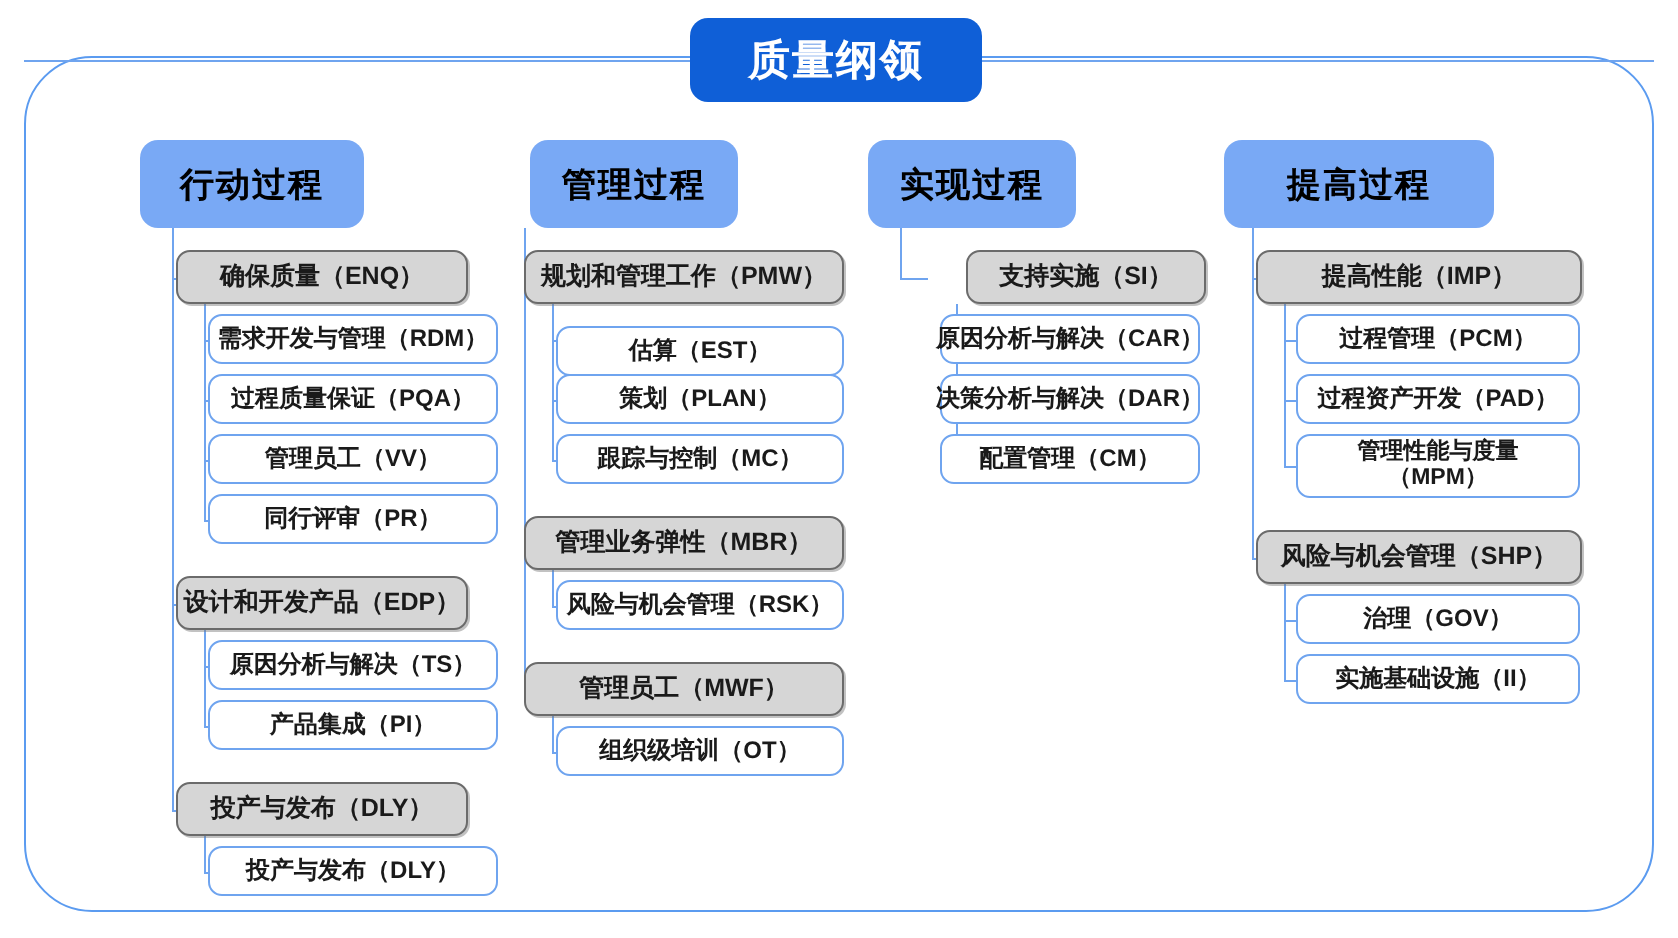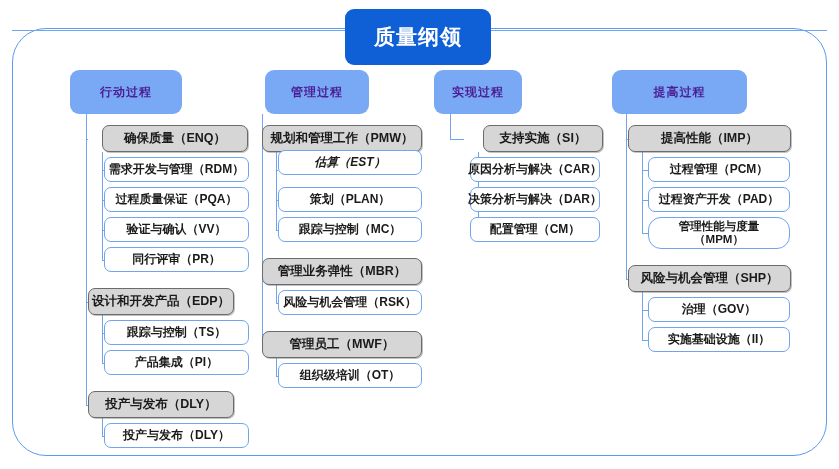--- a/index.html
+++ b/index.html
@@ -27,21 +27,21 @@
     width: 815px; height: 428px;
     border: 1.4px solid #5b9bf0;
     border-radius: 34px;
     background: transparent;
   }
 
   
   .root-title {
     position: absolute;
     left: 345px; top: 9px;
-    width: 146px; height: 56px;
+    width: 146px; height: 42px;
     background: #0f5fd7;
     border-radius: 9px;
     display: flex;
     align-items: center;
     justify-content: center;
     color: #ffffff;
     font-size: 21px;
     font-weight: bold;
     letter-spacing: 1px;
     z-index: 5;
@@ -49,22 +49,22 @@
 
   
   .col-header {
     position: absolute;
     height: 44px;
     background: #79a9f5;
     border-radius: 9px;
     display: flex;
     align-items: center;
     justify-content: center;
-    color: #4c1d95;
-    font-size: 12px;
+    color: #000000;
+    font-size: 17px;
     font-weight: bold;
     letter-spacing: 1px;
     z-index: 4;
   }
 
   
   .group-box {
     position: absolute;
     height: 27px;
     background: #d6d6d6;
@@ -125,84 +125,84 @@
 <body>
 
 <div id="canvas">
 
   <div class="outer-frame"></div>
 
   <div class="root-title">质量纲领</div>
 
   <div id="nodes">
       <div class="col-header" style="left: 70px; top: 70px; width: 112px;">行动过程</div>
-      <div class="group-box" style="left: 102px; top: 125px; width: 146px;">确保质量（ENQ）</div>
+      <div class="group-box" style="left: 88px; top: 125px; width: 146px;">确保质量（ENQ）</div>
       <div class="hline" style="left: 86px; top: 138.5px; width: 2px;"></div>
       <div class="leaf-box" style="left: 104px; top: 157px; width: 145px;">需求开发与管理（RDM）</div>
       <div class="hline" style="left: 102px; top: 169.5px; width: 2px;"></div>
       <div class="leaf-box" style="left: 104px; top: 187px; width: 145px;">过程质量保证（PQA）</div>
       <div class="hline" style="left: 102px; top: 199.5px; width: 2px;"></div>
-      <div class="leaf-box" style="left: 104px; top: 217px; width: 145px;">验证与确认（VV）</div>
+      <div class="leaf-box" style="left: 104px; top: 217px; width: 145px;">管理员工（VV）</div>
       <div class="hline" style="left: 102px; top: 229.5px; width: 2px;"></div>
       <div class="leaf-box" style="left: 104px; top: 247px; width: 145px;">同行评审（PR）</div>
       <div class="hline" style="left: 102px; top: 259.5px; width: 2px;"></div>
       <div class="vline" style="left: 102px; top: 152px; height: 107.5px;"></div>
       <div class="group-box" style="left: 88px; top: 288px; width: 146px;">设计和开发产品（EDP）</div>
       <div class="hline" style="left: 86px; top: 301.5px; width: 2px;"></div>
-      <div class="leaf-box" style="left: 104px; top: 320px; width: 145px;">跟踪与控制（TS）</div>
+      <div class="leaf-box" style="left: 104px; top: 320px; width: 145px;">原因分析与解决（TS）</div>
       <div class="hline" style="left: 102px; top: 332.5px; width: 2px;"></div>
       <div class="leaf-box" style="left: 104px; top: 350px; width: 145px;">产品集成（PI）</div>
       <div class="hline" style="left: 102px; top: 362.5px; width: 2px;"></div>
       <div class="vline" style="left: 102px; top: 315px; height: 47.5px;"></div>
       <div class="group-box" style="left: 88px; top: 391px; width: 146px;">投产与发布（DLY）</div>
       <div class="hline" style="left: 86px; top: 404.5px; width: 2px;"></div>
       <div class="leaf-box" style="left: 104px; top: 423px; width: 145px;">投产与发布（DLY）</div>
       <div class="hline" style="left: 102px; top: 435.5px; width: 2px;"></div>
       <div class="vline" style="left: 102px; top: 418px; height: 17.5px;"></div>
       <div class="vline" style="left: 86px; top: 114px; height: 290.5px;"></div>
       <div class="col-header" style="left: 246px; top: 70px; width: 104px; margin-left: 19px;">管理过程</div>
       <div class="group-box" style="left: 262px; top: 125px; width: 160px;">规划和管理工作（PMW）</div>
       <div class="hline" style="left: 262px; top: 138.5px; width: 0px;"></div>
-      <div class="leaf-box" style="left: 278px; top: 150px; width: 144px; font-style: italic;">估算（EST）</div>
+      <div class="leaf-box" style="left: 278px; top: 163px; width: 144px;">估算（EST）</div>
       <div class="hline" style="left: 276px; top: 169.5px; width: 2px;"></div>
       <div class="leaf-box" style="left: 278px; top: 187px; width: 144px;">策划（PLAN）</div>
       <div class="hline" style="left: 276px; top: 199.5px; width: 2px;"></div>
       <div class="leaf-box" style="left: 278px; top: 217px; width: 144px;">跟踪与控制（MC）</div>
       <div class="hline" style="left: 276px; top: 229.5px; width: 2px;"></div>
       <div class="vline" style="left: 276px; top: 152px; height: 77.5px;"></div>
       <div class="group-box" style="left: 262px; top: 258px; width: 160px;">管理业务弹性（MBR）</div>
       <div class="hline" style="left: 262px; top: 271.5px; width: 0px;"></div>
       <div class="leaf-box" style="left: 278px; top: 290px; width: 144px;">风险与机会管理（RSK）</div>
       <div class="hline" style="left: 276px; top: 302.5px; width: 2px;"></div>
       <div class="vline" style="left: 276px; top: 285px; height: 17.5px;"></div>
       <div class="group-box" style="left: 262px; top: 331px; width: 160px;">管理员工（MWF）</div>
       <div class="hline" style="left: 262px; top: 344.5px; width: 0px;"></div>
       <div class="leaf-box" style="left: 278px; top: 363px; width: 144px;">组织级培训（OT）</div>
       <div class="hline" style="left: 276px; top: 375.5px; width: 2px;"></div>
       <div class="vline" style="left: 276px; top: 358px; height: 17.5px;"></div>
       <div class="vline" style="left: 262px; top: 114px; height: 230.5px;"></div>
-      <div class="col-header" style="left: 434px; top: 70px; width: 88px;">实现过程</div>
+      <div class="col-header" style="left: 434px; top: 70px; width: 104px;">实现过程</div>
       <div class="group-box" style="left: 464px; top: 125px; width: 120px; margin-left: 19px;">支持实施（SI）</div>
       <div class="hline" style="left: 450px; top: 138.5px; width: 14px;"></div>
       <div class="leaf-box" style="left: 470px; top: 157px; width: 130px;">原因分析与解决（CAR）</div>
       <div class="hline" style="left: 478px; top: 169.5px;"></div>
       <div class="leaf-box" style="left: 470px; top: 187px; width: 130px;">决策分析与解决（DAR）</div>
       <div class="hline" style="left: 478px; top: 199.5px;"></div>
       <div class="leaf-box" style="left: 470px; top: 217px; width: 130px;">配置管理（CM）</div>
       <div class="hline" style="left: 478px; top: 229.5px;"></div>
       <div class="vline" style="left: 478px; top: 152px; height: 77.5px;"></div>
       <div class="vline" style="left: 450px; top: 114px; height: 24.5px;"></div>
       <div class="col-header" style="left: 612px; top: 70px; width: 135px;">提高过程</div>
       <div class="group-box" style="left: 628px; top: 125px; width: 163px;">提高性能（IMP）</div>
       <div class="hline" style="left: 626px; top: 138.5px; width: 2px;"></div>
       <div class="leaf-box" style="left: 648px; top: 157px; width: 142px;">过程管理（PCM）</div>
       <div class="hline" style="left: 642px; top: 169.5px; width: 6px;"></div>
       <div class="leaf-box" style="left: 648px; top: 187px; width: 142px;">过程资产开发（PAD）</div>
       <div class="hline" style="left: 642px; top: 199.5px; width: 6px;"></div>
-      <div class="leaf-box two-line" style="left: 648px; top: 217px; width: 142px; border-radius: 13px;">管理性能与度量<br>（MPM）</div>
+      <div class="leaf-box two-line" style="left: 648px; top: 217px; width: 142px;">管理性能与度量<br>（MPM）</div>
       <div class="hline" style="left: 642px; top: 233px; width: 6px;"></div>
       <div class="vline" style="left: 642px; top: 152px; height: 81px;"></div>
       <div class="group-box" style="left: 628px; top: 265px; width: 163px;">风险与机会管理（SHP）</div>
       <div class="hline" style="left: 626px; top: 278.5px; width: 2px;"></div>
       <div class="leaf-box" style="left: 648px; top: 297px; width: 142px;">治理（GOV）</div>
       <div class="hline" style="left: 642px; top: 309.5px; width: 6px;"></div>
       <div class="leaf-box" style="left: 648px; top: 327px; width: 142px;">实施基础设施（II）</div>
       <div class="hline" style="left: 642px; top: 339.5px; width: 6px;"></div>
       <div class="vline" style="left: 642px; top: 292px; height: 47.5px;"></div>
       <div class="vline" style="left: 626px; top: 114px; height: 164.5px;"></div>

